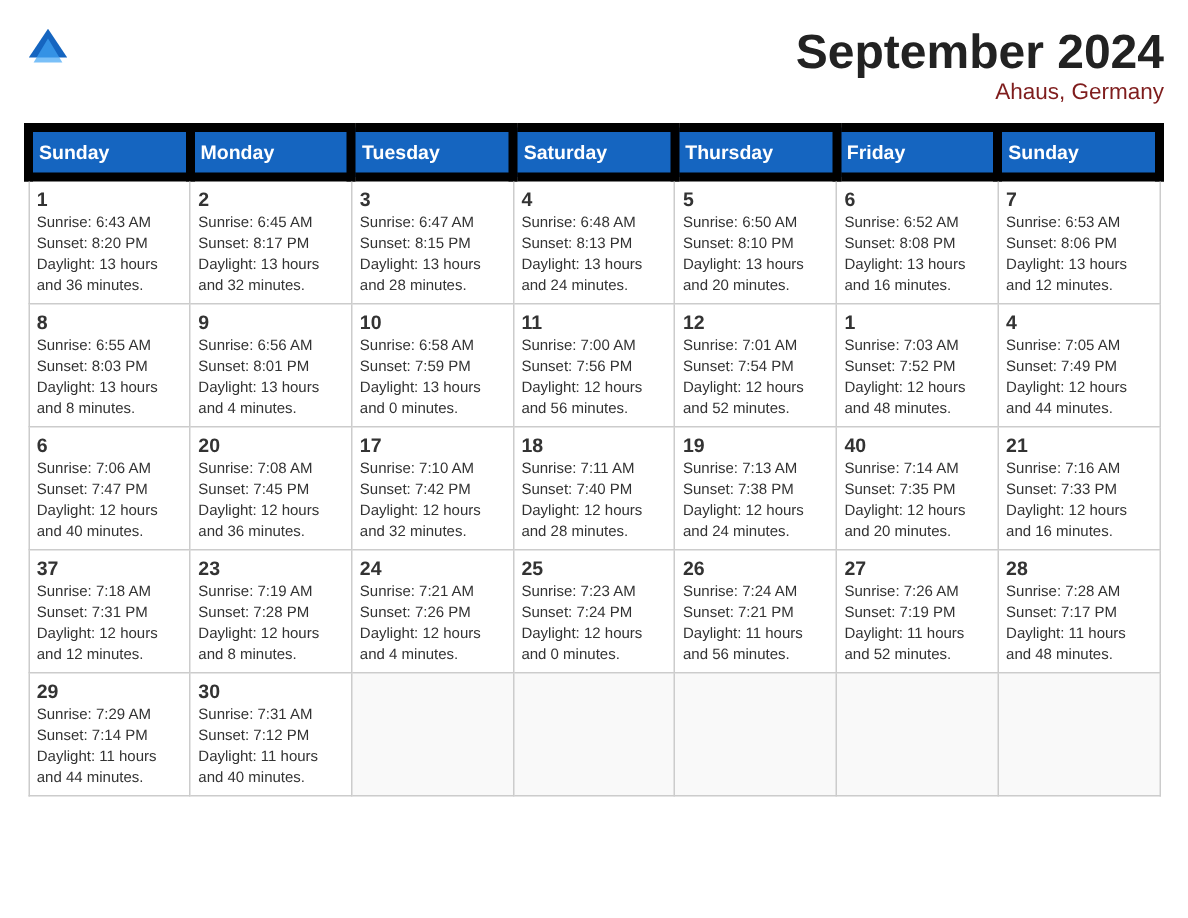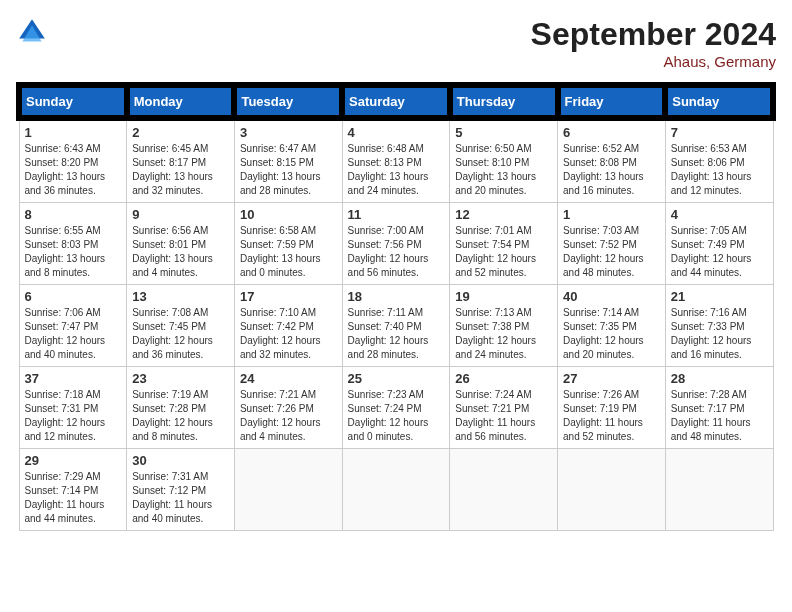--- a/index.html
+++ b/index.html
@@ -167,21 +167,21 @@
           <span class="day-num">4</span>
           <div class="cell-info">Sunrise: 7:05 AM<br>Sunset: 7:49 PM<br>Daylight: 12 hours and 44 minutes.</div>
         </td>
       </tr>
       <tr>
         <td>
           <span class="day-num">6</span>
           <div class="cell-info">Sunrise: 7:06 AM<br>Sunset: 7:47 PM<br>Daylight: 12 hours and 40 minutes.</div>
         </td>
         <td>
-          <span class="day-num">13</span>
+          <span class="day-num">20</span>
           <div class="cell-info">Sunrise: 7:08 AM<br>Sunset: 7:45 PM<br>Daylight: 12 hours and 36 minutes.</div>
         </td>
         <td>
           <span class="day-num">17</span>
           <div class="cell-info">Sunrise: 7:10 AM<br>Sunset: 7:42 PM<br>Daylight: 12 hours and 32 minutes.</div>
         </td>
         <td>
           <span class="day-num">18</span>
           <div class="cell-info">Sunrise: 7:11 AM<br>Sunset: 7:40 PM<br>Daylight: 12 hours and 28 minutes.</div>
         </td>

